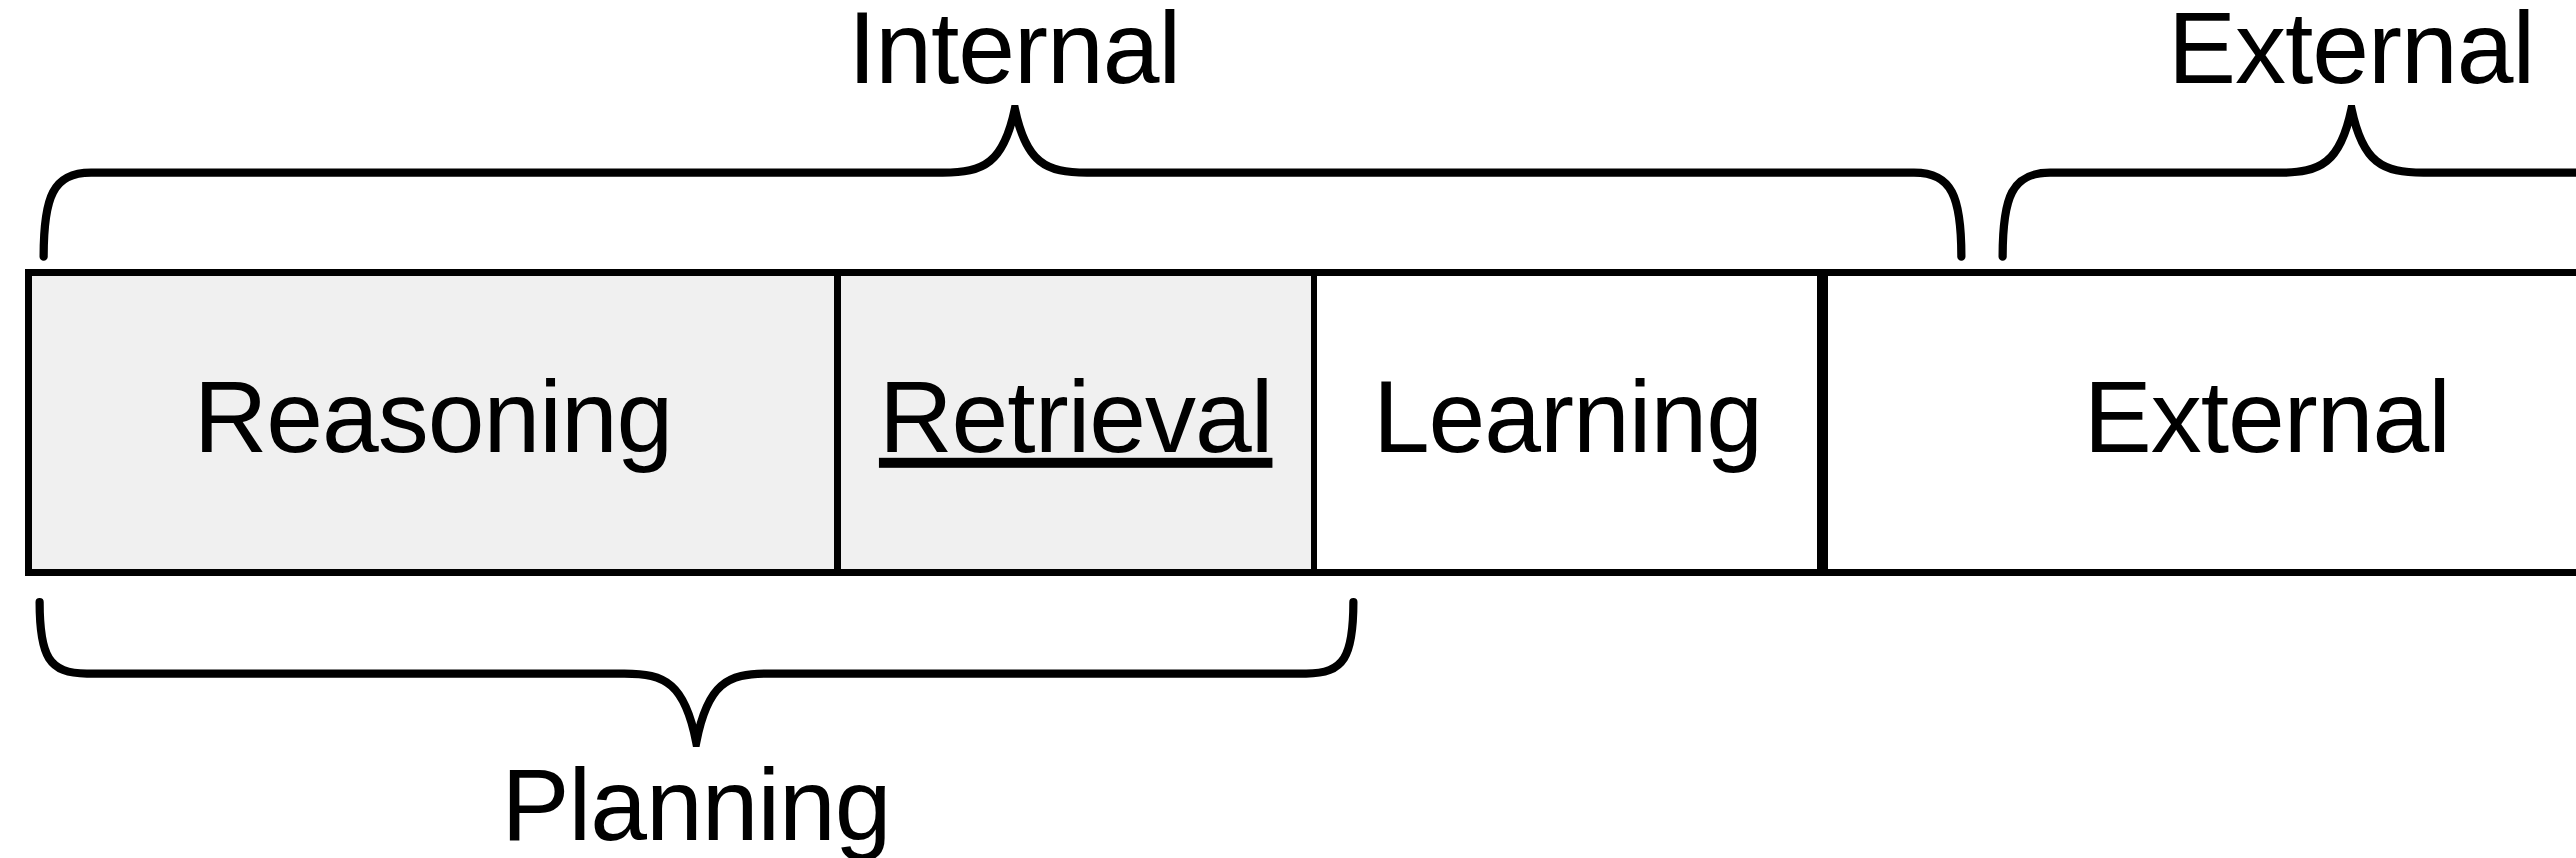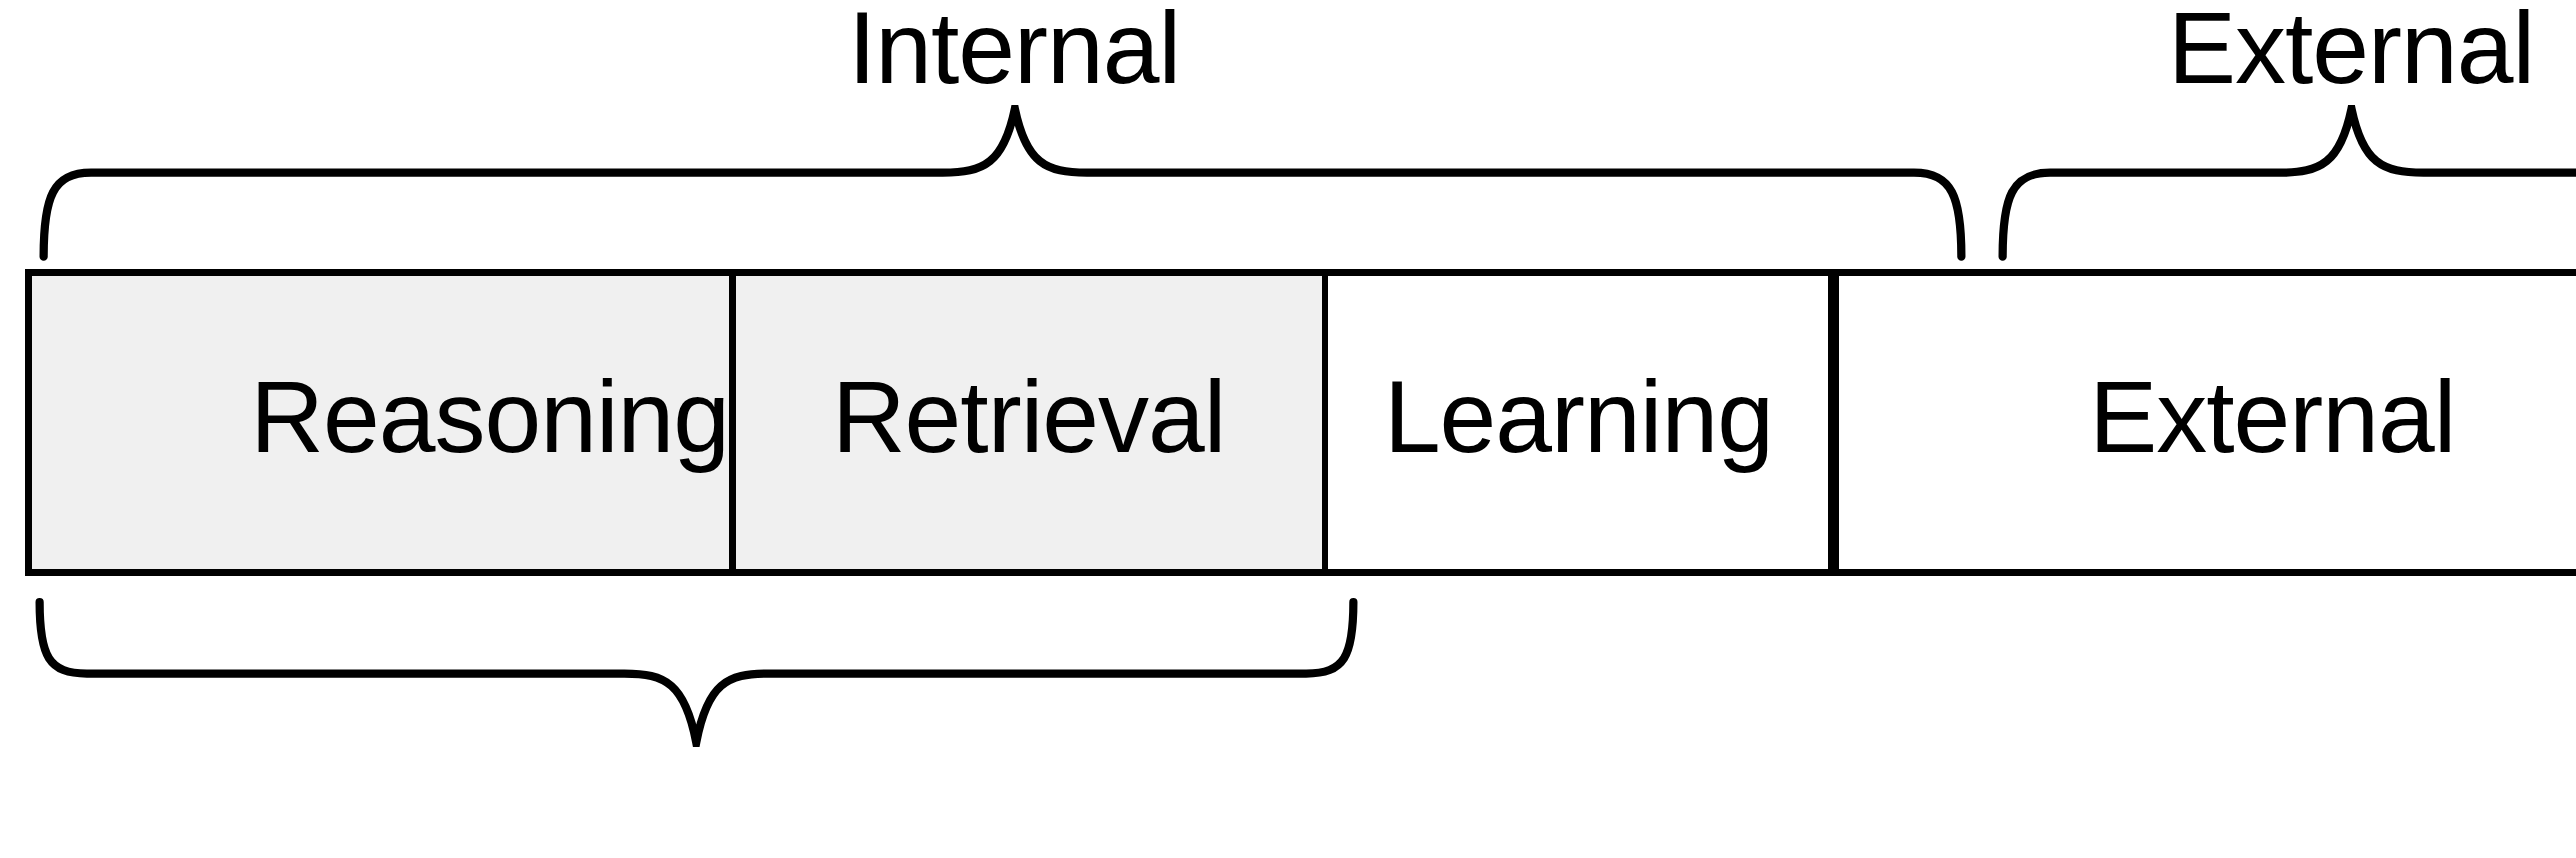--- a/index.html
+++ b/index.html
@@ -68,22 +68,22 @@
   }
   .cell-highlight { background: #f0f0f0; }
   .cell-plain     { background: #ffffff; }
   .vdivider {
     height: 100%;
     background: #000000;
     flex: 0 0 auto;
   }
   .vdivider-thin  { width: 6.7px; }
   .vdivider-thick { width: 10.3px; }
-  .w-reasoning { width: 697px; justify-content: flex-end; }
-  .w-retrieval { width: 586px; }
+  .w-reasoning { width: 802px; }
+  .w-retrieval { width: 470px; text-decoration: underline; }
   .w-learning  { width: 500px; }
   .w-grounding { flex: 1 1 auto; }
 </style>
 </head>
 <body>
 
 <div id="canvas">
 
   <div class="group-label" style="left: 602px; top: -3.1px;">Internal</div>
 
@@ -130,15 +130,16 @@
   <svg class="brace" style="left: 33px; top: 598px;" width="1327" height="149" viewBox="0 0 2575 290" aria-hidden="true">
     <path d="M 9 8
              C 9 114, 27 147, 101 147
              L 1147 147
              C 1227 147, 1265 167, 1287 281
              C 1309 167, 1347 147, 1427 147
              L 2474 147
              C 2548 147, 2566 114, 2566 8"></path>
   </svg>
 
+  <div class="group-label" style="left: 284px; top: 754px;">Planning</div>
 
 </div>
 
 
 </body></html>

